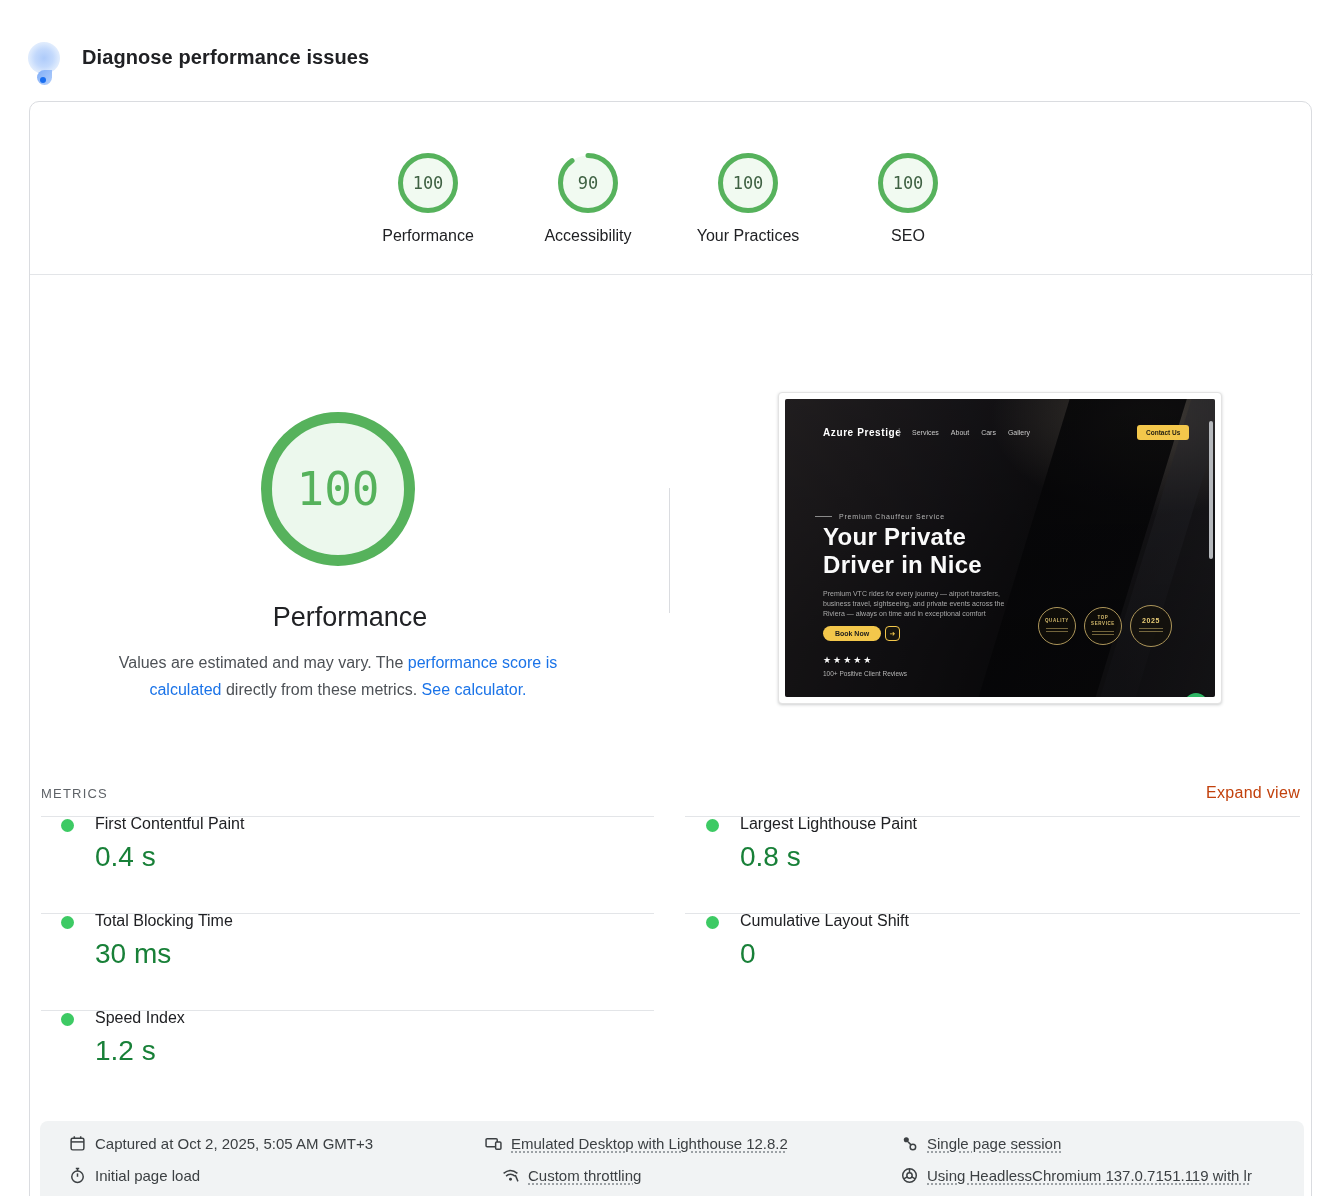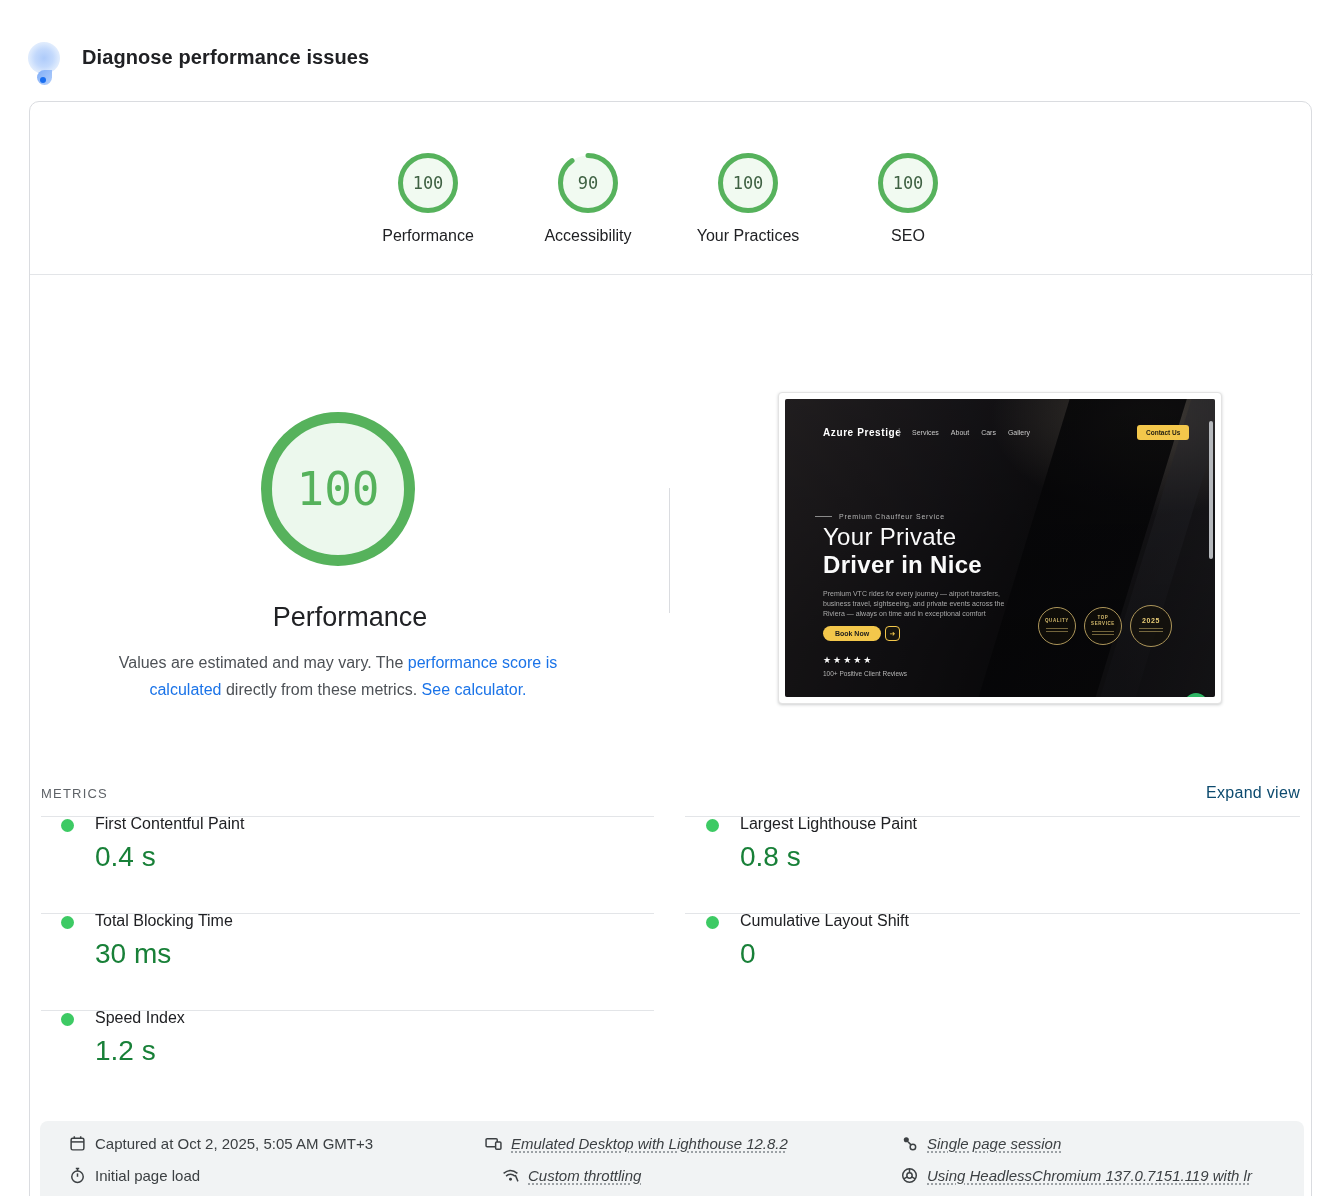--- a/index.html
+++ b/index.html
@@ -65,21 +65,21 @@
   .site .shade { position:absolute; inset:0; background:linear-gradient(180deg, rgba(0,0,0,.25), rgba(0,0,0,.45) 85%); }
 
   .s-brand { left:38px; top:8px; font-size:10px; font-weight:700; letter-spacing:.6px; color:#fff; }
   .s-sep { left:113px; top:8px; font-size:9px; color:#6f6f6f; }
   .s-nav { left:127px; top:10px; display:flex; gap:12px; font-size:7px; color:#c9c9c9; }
   .s-contact { left:352px; top:6px; padding:4px 9px; background:#f3c74b; border-radius:3px;
     font-size:6.5px; font-weight:700; color:#201d12; }
   .s-tagline { left:30px; top:94px; display:flex; align-items:center; gap:7px; }
   .s-tagline .dash { width:17px; height:1px; background:#8a8a8a; }
   .s-tagline .txt { font-size:7px; letter-spacing:.8px; color:#b5b5b5; }
-  .s-h1a { left:38px; top:104px; font-size:24px; font-weight:400; letter-spacing:.3px; color:#fafafa; }
+  .s-h1a { left:38px; top:104px; font-size:24px; font-weight:700; letter-spacing:.3px; color:#fafafa; }
   .s-h1b { left:38px; top:132px; font-size:24px; font-weight:700; letter-spacing:.3px; color:#fafafa; }
   .s-desc { left:38px; top:170px; width:195px; font-size:7px; line-height:10px; color:#a9a9a9; }
   .s-book { left:38px; top:207px; width:58px; height:15px; background:#f3c74b; border-radius:8px;
     display:flex; align-items:center; justify-content:center; font-size:7px; font-weight:700; color:#1c1c1c; }
   .s-bookchip { left:100px; top:207px; width:15px; height:15px; background:#17150e;
     border:1px solid #f3c74b; border-radius:4px; display:flex; align-items:center; justify-content:center;
     font-size:7px; color:#f3c74b; }
   .s-stars { left:38px; top:236px; font-size:9px; letter-spacing:2px; color:#f5f5f5; }
   .s-reviews { left:38px; top:251px; font-size:6.5px; color:#b5b5b5; }
   .badge { border:1px solid #ad965a; border-radius:50%; background:rgba(22,19,10,.55);
@@ -89,32 +89,32 @@
   .badge .b-sub { margin-top:2px; width:60%; }
   .badge .b-sub i { display:block; height:1px; background:rgba(214,188,110,.5); margin:2px 0; }
   .badge.b3 .b-title { font-size:7px; color:#e9cd77; }
   .s-fab { left:399px; top:274px; width:24px; height:24px; border-radius:50%; background:#2eb564;
     display:flex; align-items:center; justify-content:center; box-shadow:0 1px 3px rgba(0,0,0,.4); }
   .s-scroll { left:424px; top:2px; width:4px; height:138px; background:#b6b9bd; border-radius:2px; }
 
   
   .metrics-head { left:11px; top:662px; width:1259px; display:flex; justify-content:space-between; align-items:center; }
   .metrics-title { font-size:13px; letter-spacing:1.2px; color:#5f6368; }
-  .expand-view { font-size:16px; color:#0c4a6e; letter-spacing:.3px; cursor:pointer; background:none; border:none;
+  .expand-view { font-size:16px; color:#c2410c; letter-spacing:.3px; cursor:pointer; background:none; border:none;
     font-family:inherit; }
   .mdiv { height:1px; background:#e3e5e8; }
   .metric .dot { position:absolute; left:0; top:4px; width:13px; height:13px; border-radius:50%; background:#3dca64; }
   .metric { position:absolute; }
   .metric .mlabel { position:absolute; left:34px; top:0; font-size:16px; color:#202124; white-space:nowrap; }
   .metric .mvalue { position:absolute; left:34px; top:26px; font-size:28px; color:#188038; white-space:nowrap; }
 
   
   .envbar { left:10px; top:999px; width:1264px; height:83px; background:#f1f3f4; border-radius:8px; }
   .env-item { position:absolute; display:flex; align-items:center; gap:9px; font-size:15px; color:#3c4043; white-space:nowrap; }
-  .env-item.u .env-text { text-decoration:underline dotted #80868b; text-underline-offset:3px;font-style:italic; }
+  .env-item.u .env-text { text-decoration:underline dotted #80868b; text-underline-offset:3px; }
   .env-item svg { flex:0 0 auto; }
 
   
   .treemap-card { left:11px; top:1100px; width:190px; height:46px; background:#fff;
     border:1px solid #dadce0; border-radius:8px; }
   .treemap-icon { left:25px; top:10px; width:28px; height:18px; background:#3c4043; border-radius:2px; }
   .treemap-label { left:60px; top:10px; font-size:15px; color:#1a73e8; }
 </style>
 </head>
 <body>

